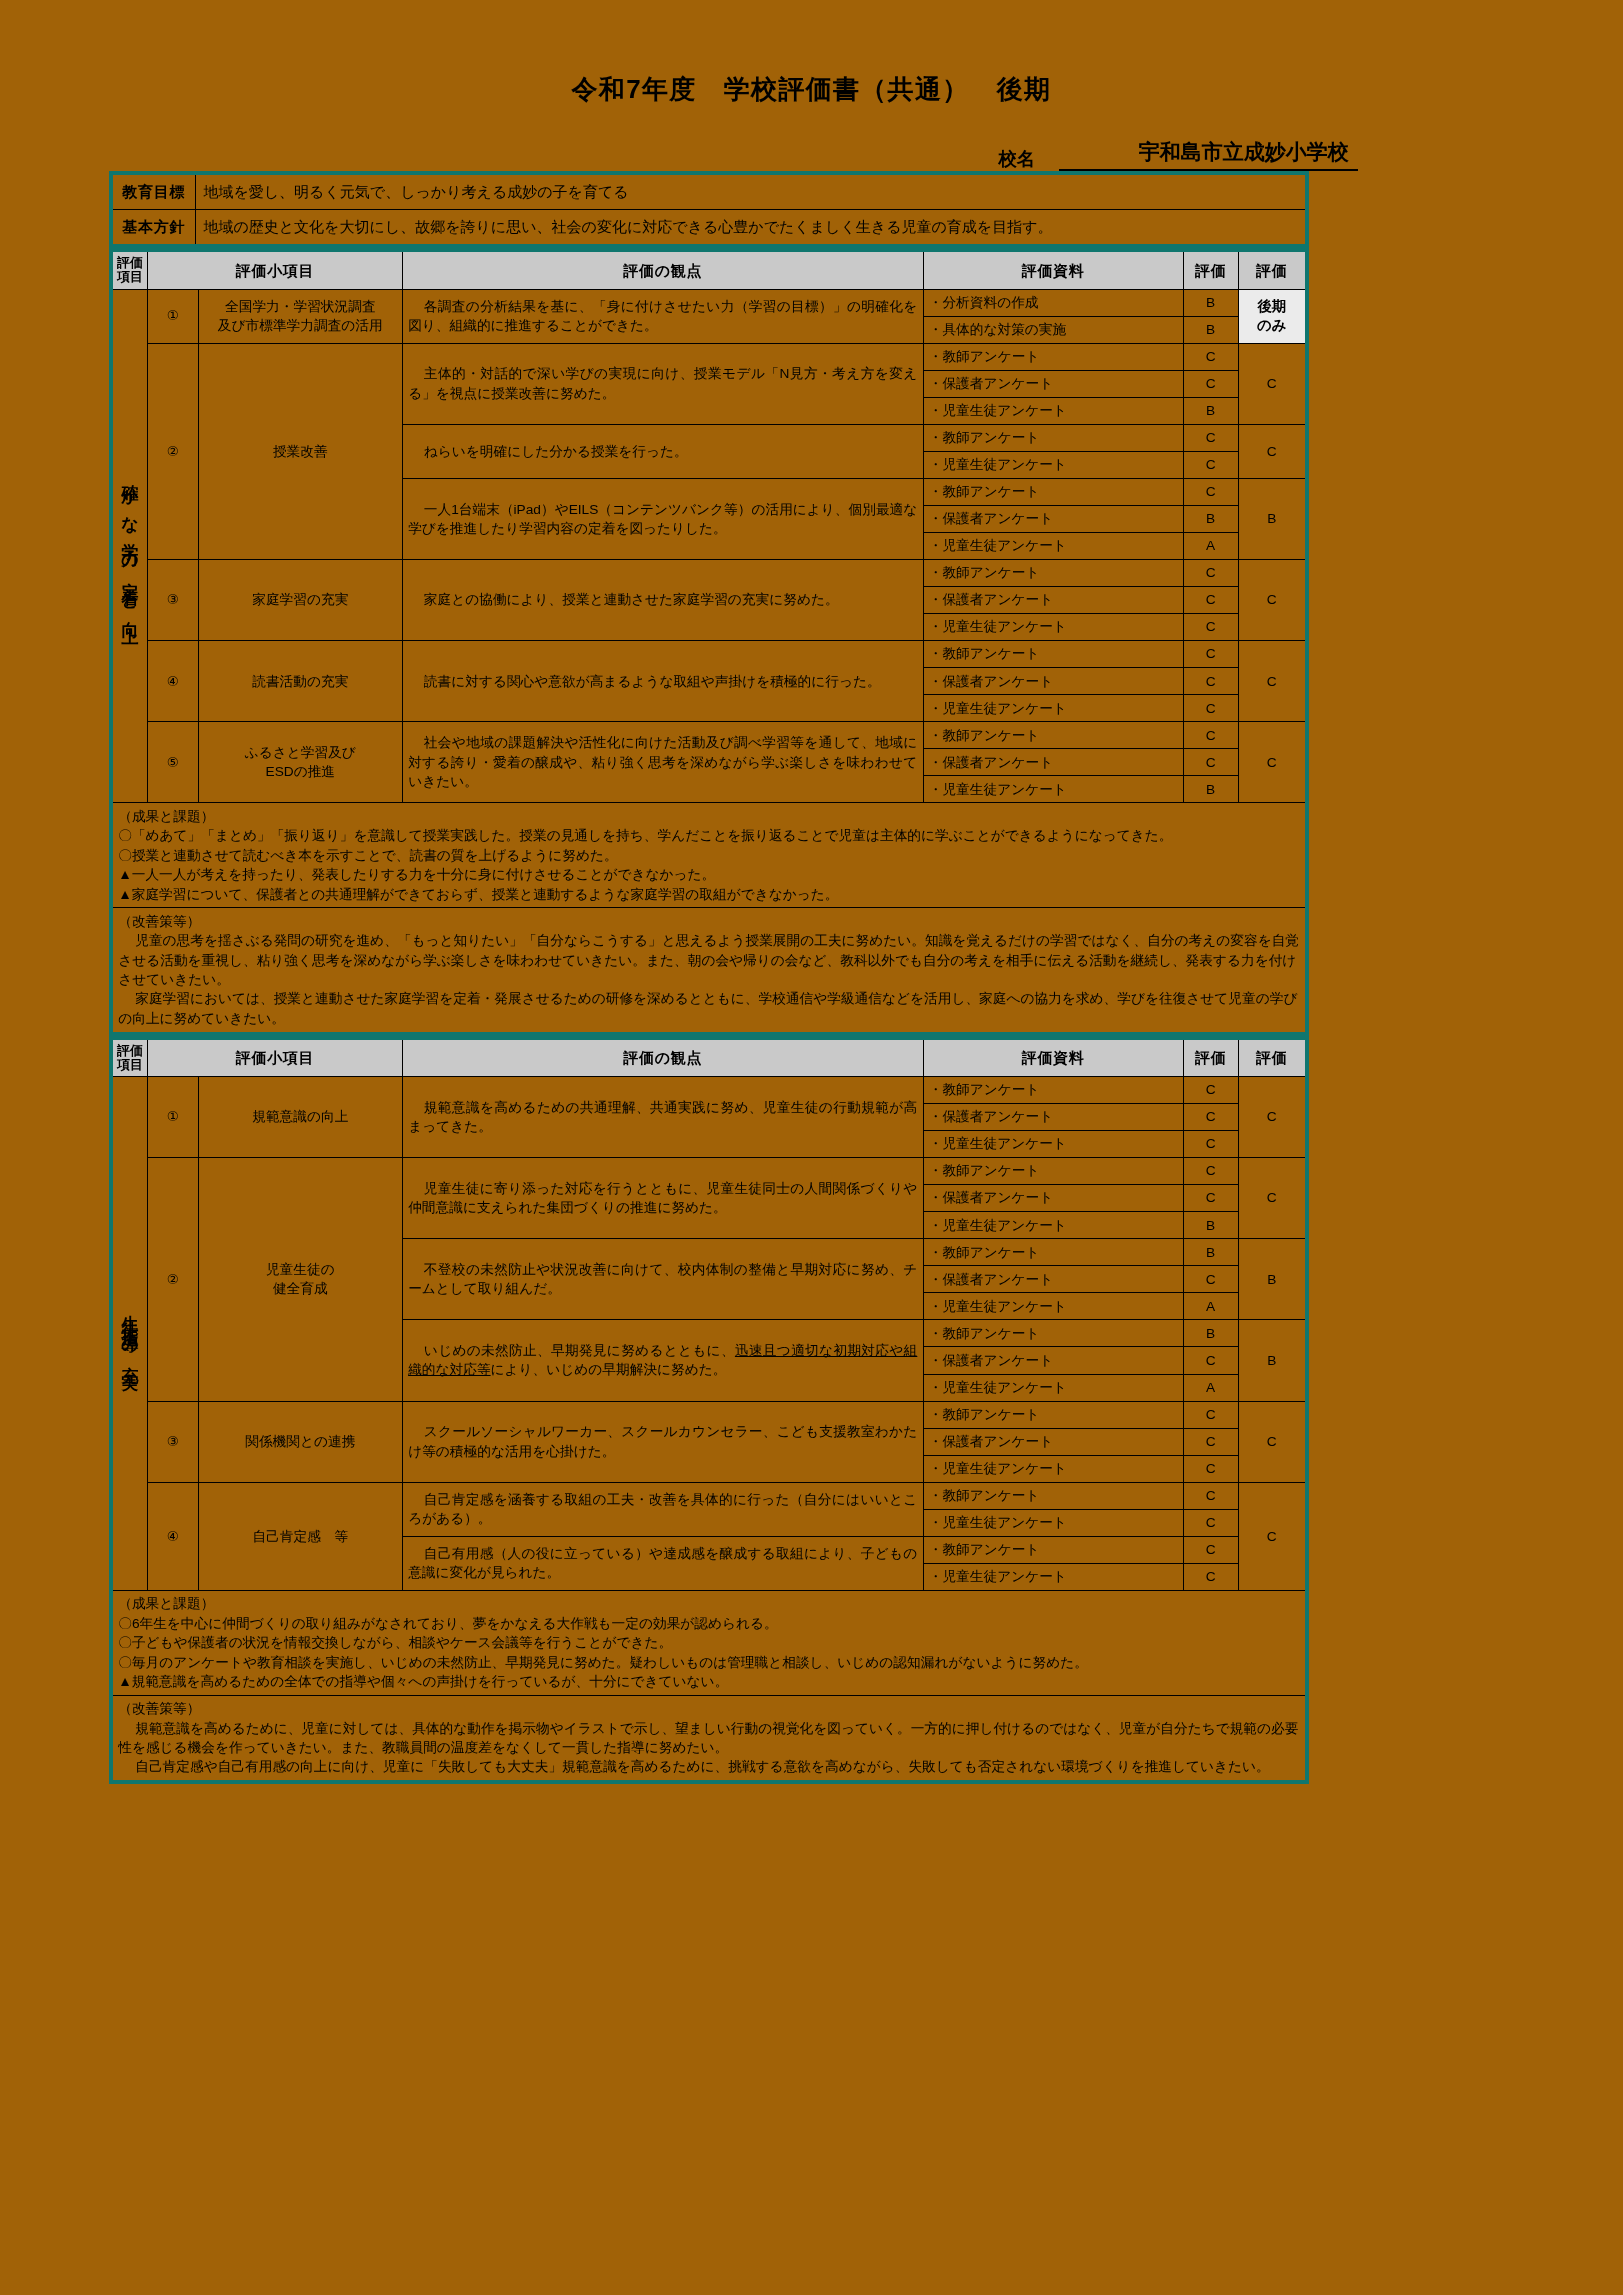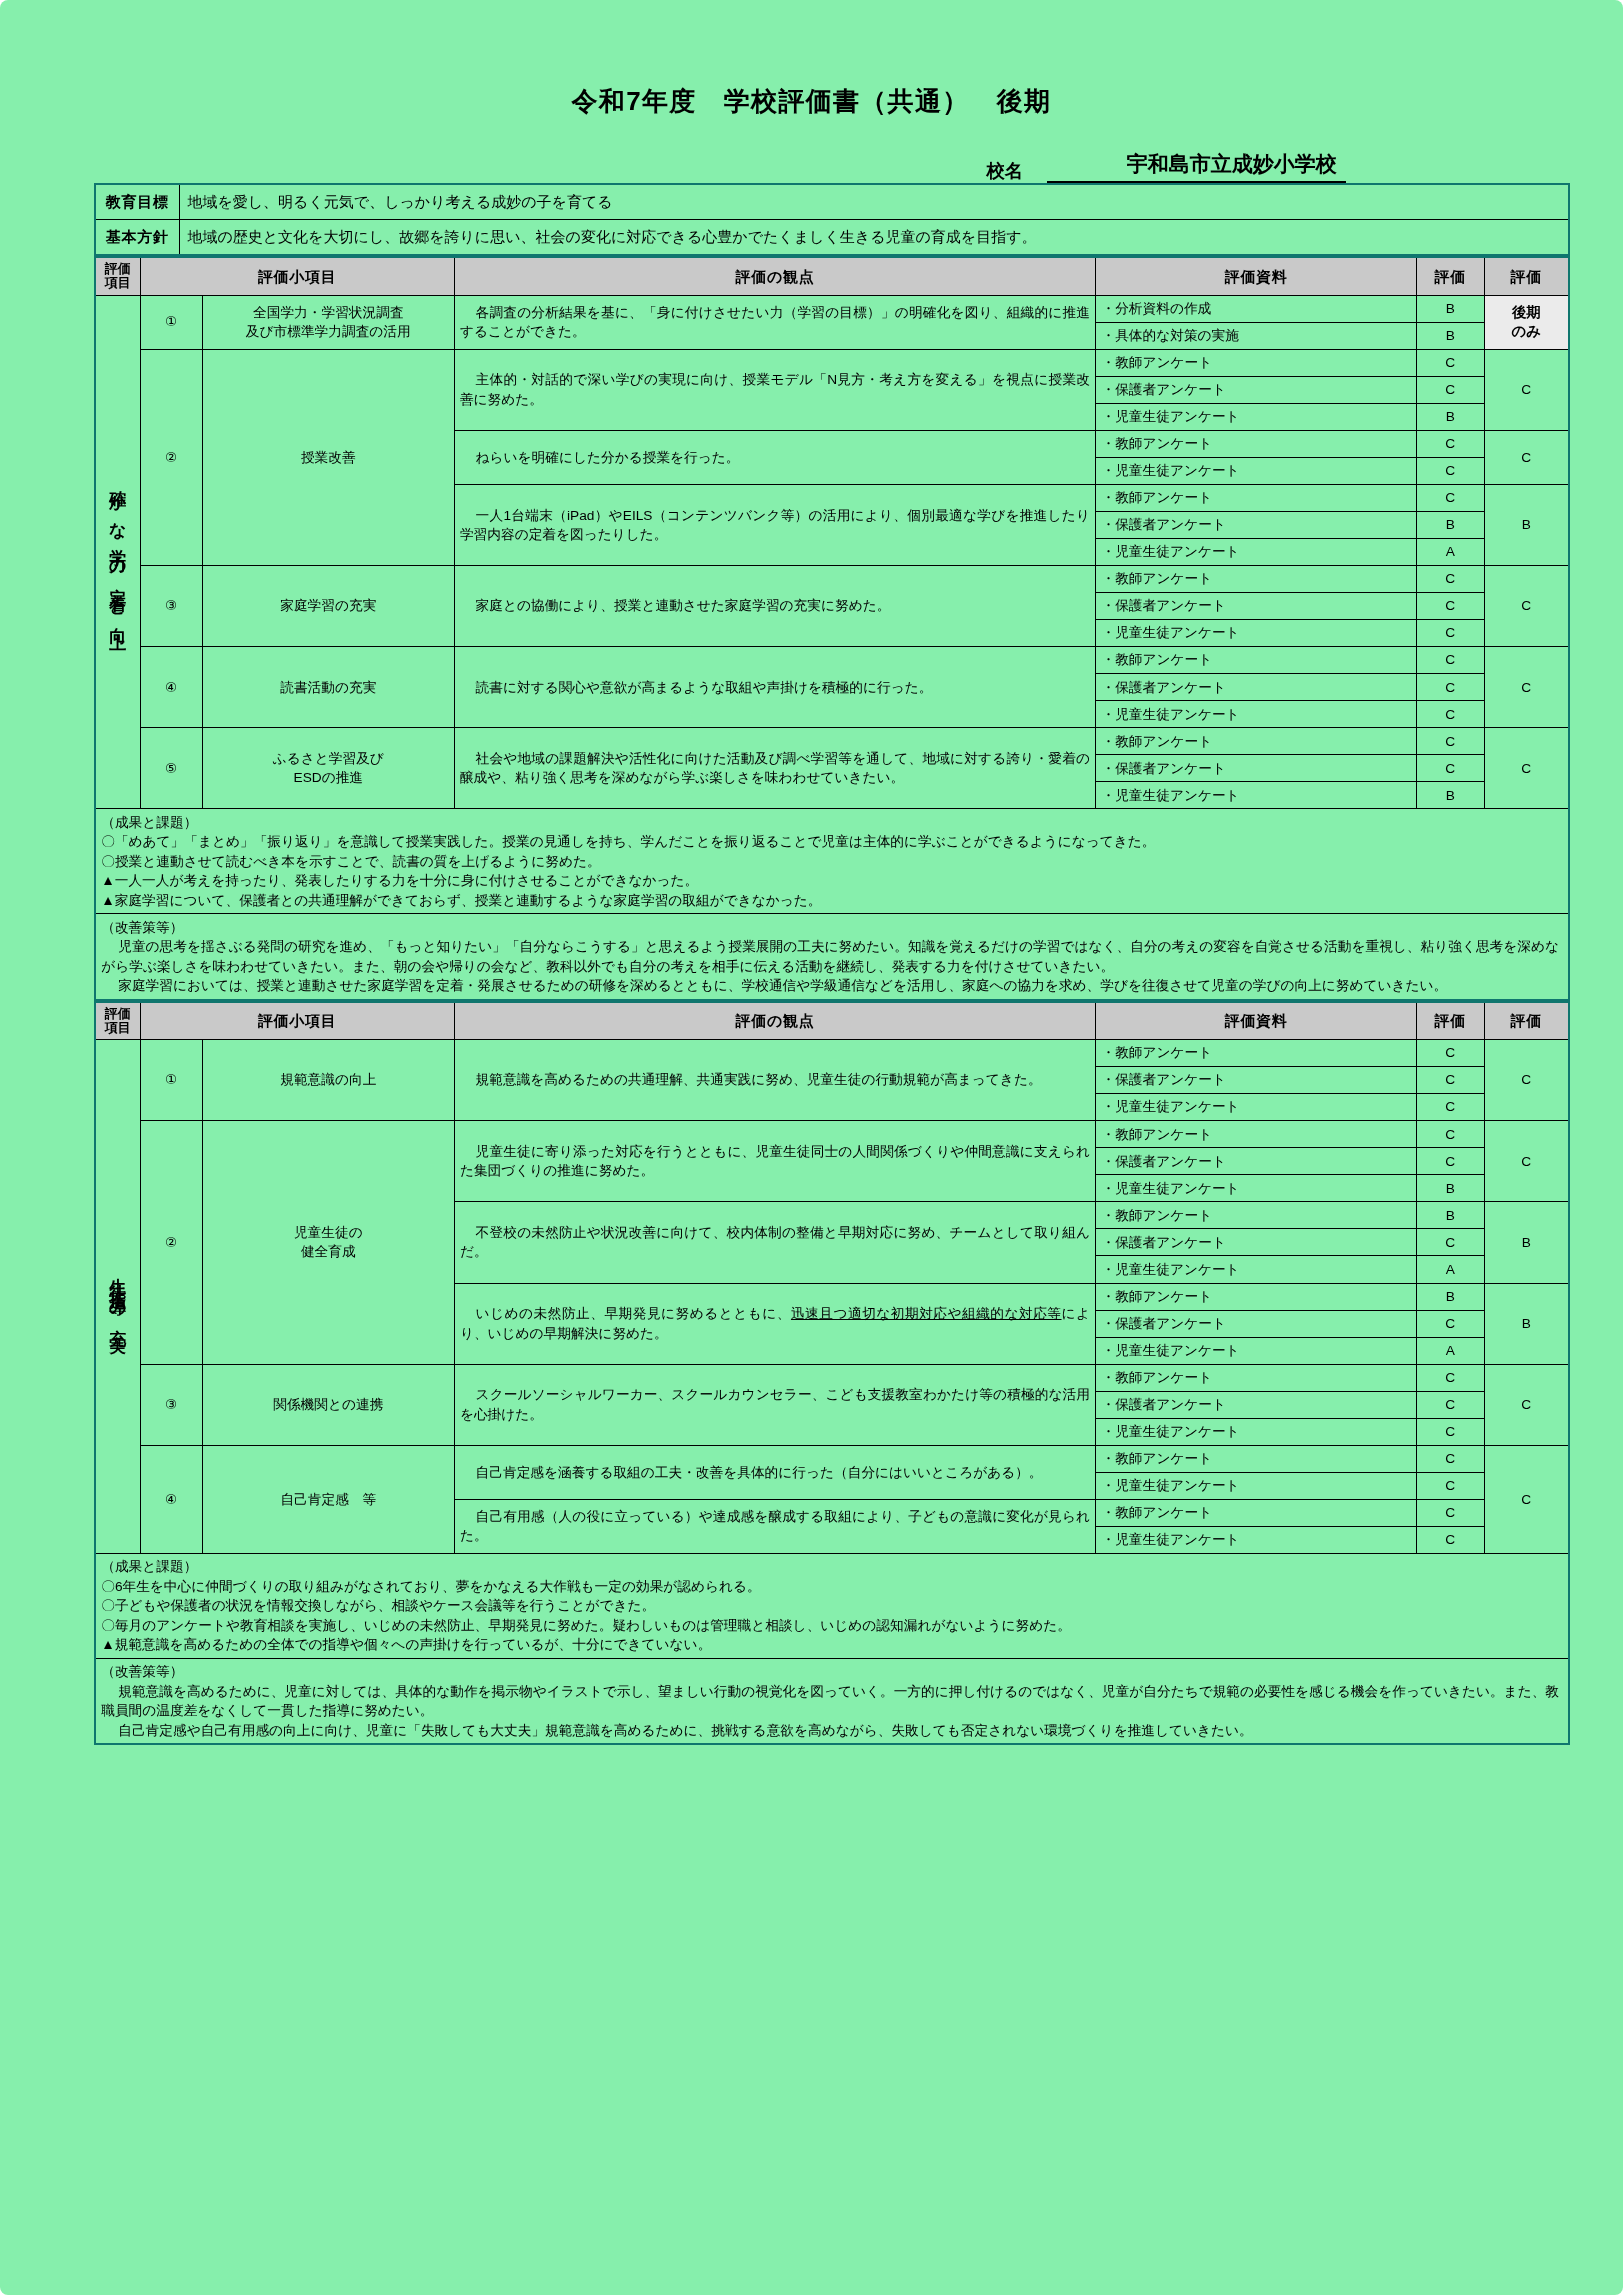--- a/index.html
+++ b/index.html
@@ -4,21 +4,21 @@
 <title>令和7年度 学校評価書（共通） 後期</title>
 <style>
   html,body{margin:0;padding:0;background:#ffffff;}
   body{
     width:1623px;height:2295px;
     font-family:"Liberation Sans","DejaVu Sans",sans-serif;
     color:#000;
     -webkit-font-smoothing:antialiased;
   }
   .page{position:relative;width:1623px;height:2295px;box-sizing:border-box;
-        padding:12px;background:#86efac;border-radius:8px;}
+        padding:0;background:#a16207;}
 
   
   .doc-title{
     text-align:center;font-size:26px;font-weight:700;letter-spacing:1.3px;
     padding-top:72px;
   }
   .school-line{
     display:flex;justify-content:flex-end;align-items:flex-end;
     padding-right:265px;margin-top:22px;gap:23.6px;
   }
@@ -26,22 +26,22 @@
   .school-name{font-size:21px;font-weight:700;border-bottom:2.6px solid #000;
     padding:0 9.2px 2.6px 9.2px;min-width:281px;text-align:right;margin-top:9px;}
 
   .section-no{
     font-size:21px;font-weight:700;margin:22px 0 3.9px 196px;letter-spacing:0.7px;
   }
 
   
   .tbl{
     border-collapse:collapse;table-layout:fixed;
-    margin-left:82px;width:1476px;
-    border:2px solid #0f766e;
+    margin-left:109px;width:1200px;
+    border:4px solid #0f766e;
   }
   .tbl td,.tbl th{
     border:1.3px solid #000;
     padding:3.3px 5.2px;
     font-size:13.7px;
     line-height:1.42;
     vertical-align:middle;
     word-break:break-all;
   }
   .tbl.topinfo td{font-size:15px;padding:6.5px 7.9px;}

